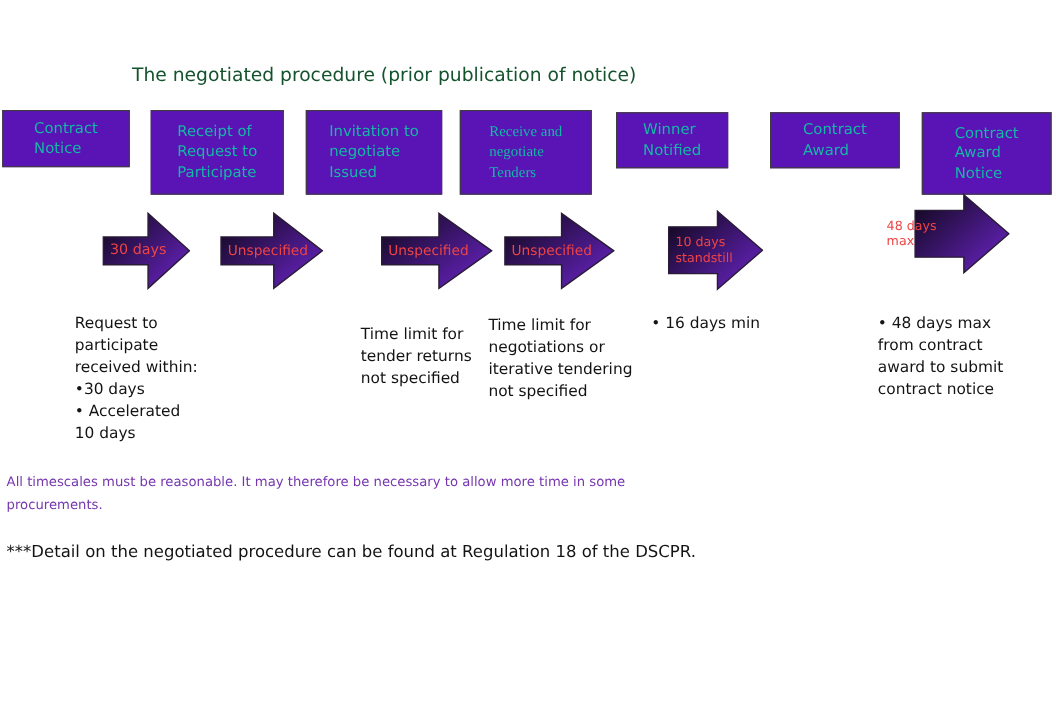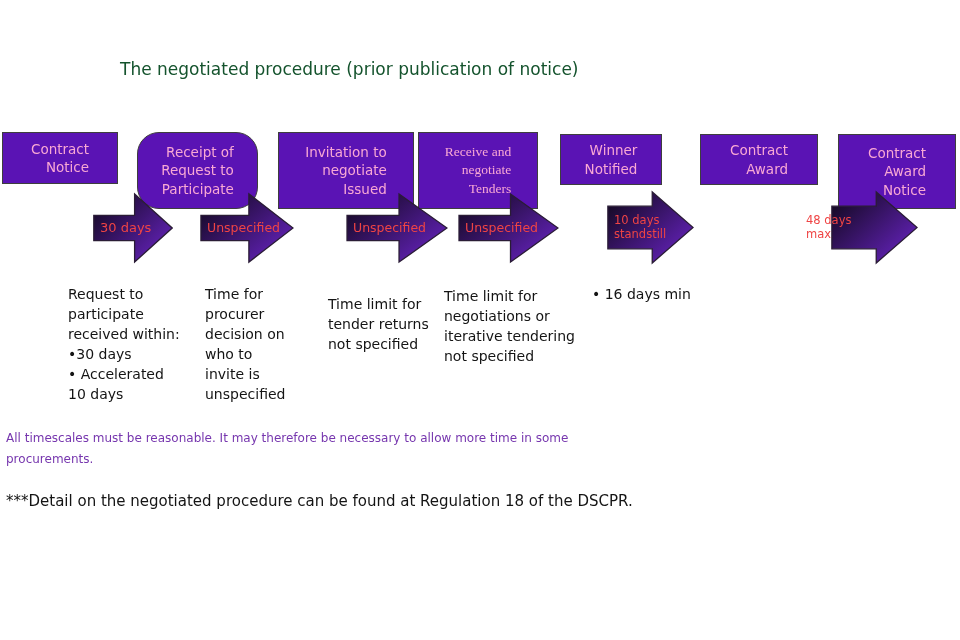--- a/index.html
+++ b/index.html
@@ -18,43 +18,43 @@
     overflow:hidden;
   }
   .title{
     position:absolute;left:120px;top:49px;width:840px;
     text-align:left;font-size:17px;color:#14532d;margin-top:10px;
   }
   .stage{
     position:absolute;
     background:var(--box-fill,#5A13B4);
     border:1px solid var(--box-border,#3E3E3E);
-    color:#f9a8d4;display:flex;align-items:center;justify-content:center;
-    text-align:right;font-size:13.5px;line-height:1.35;
-    white-space:pre-line;box-sizing:border-box;margin-top:32px;
+    color:#14b8a6;display:flex;align-items:center;justify-content:center;
+    text-align:left;font-size:13.5px;line-height:1.35;
+    white-space:pre-line;box-sizing:border-box;
   }
   .s0{left:2px;top:100px;width:116px;height:52px;}
-  .s1{left:137px;top:100px;width:121px;height:77px;border-radius:22px;}
-  .s2{left:278px;top:100px;width:136px;height:77px;}
+  .s1{left:137px;top:100px;width:121px;height:77px;}
+  .s2{left:278px;top:100px;width:124px;height:77px;}
   .s3{left:418px;top:100px;width:120px;height:77px;font-family:Liberation Serif, serif;}
   .s4{left:560px;top:102px;width:102px;height:51px;}
   .s5{left:700px;top:102px;width:118px;height:51px;}
   .s6{left:838px;top:102px;width:118px;height:75px;}
   .arrow{position:absolute;}
   .arrow svg{display:block;width:100%;height:100%;}
   .arrow-label{
     position:absolute;left:7px;top:50%;transform:translateY(-50%);
     color:#ef4444;white-space:pre-line;line-height:1.3;
   }
   .a0{left:93px;top:191px;width:80px;height:74px;}
   .a1{left:200px;top:191px;width:94px;height:74px;}
   .a2{left:346px;top:191px;width:102px;height:74px;}
   .a3{left:458px;top:191px;width:101px;height:74px;}
   .a4{left:607px;top:189px;width:87px;height:77px;}
-  .a5{left:799px;top:189px;width:87px;height:77px;padding-left:32px;}
+  .a5{left:799px;top:174px;width:87px;height:77px;padding-left:32px;}
   .a0 .arrow-label{font-size:13px;}
   .a1 .arrow-label,.a2 .arrow-label,.a3 .arrow-label{font-size:12.5px;}
   .a4 .arrow-label,.a5 .arrow-label{font-size:11.5px;}
   .desc{
     position:absolute;font-size:14px;line-height:20px;color:var(--text,#141414);
     white-space:pre-line;
   }
   .d0{left:68px;top:284px;width:165px;}
   .d1{left:205px;top:284px;width:130px;}
   .d2{left:328px;top:294px;width:135px;}
@@ -158,34 +158,32 @@
     <span class="arrow-label">48 days
 max</span>
   </div>
 
   <div class="desc d0">Request to
 participate
 received within:
 •30 days
 • Accelerated
 10 days</div>
-  <div class="desc d1">Time for
-procurer
-decision on
-who to
-invite is
-unspecified</div>
   <div class="desc d2">Time limit for
 tender returns
 not specified</div>
   <div class="desc d3">Time limit for
 negotiations or
 iterative tendering
 not specified</div>
   <div class="desc d4">• 16 days min</div>
+  <div class="desc d5">• 48 days max
+from contract
+award to submit
+contract notice</div>
 
   <div class="note">All timescales must be reasonable. It may therefore be necessary to allow more time in some
 procurements.</div>
 
   <div class="footnotes">
     <div>***Detail on the negotiated procedure can be found at Regulation 18 of the DSCPR.</div>
   </div>
 
 </div>
 

